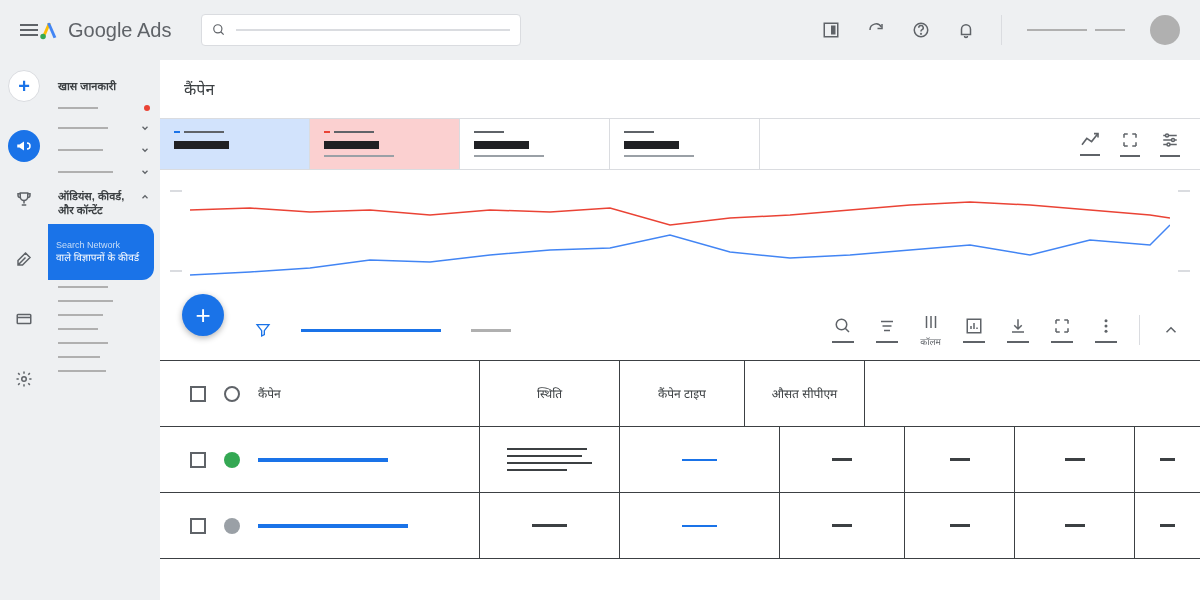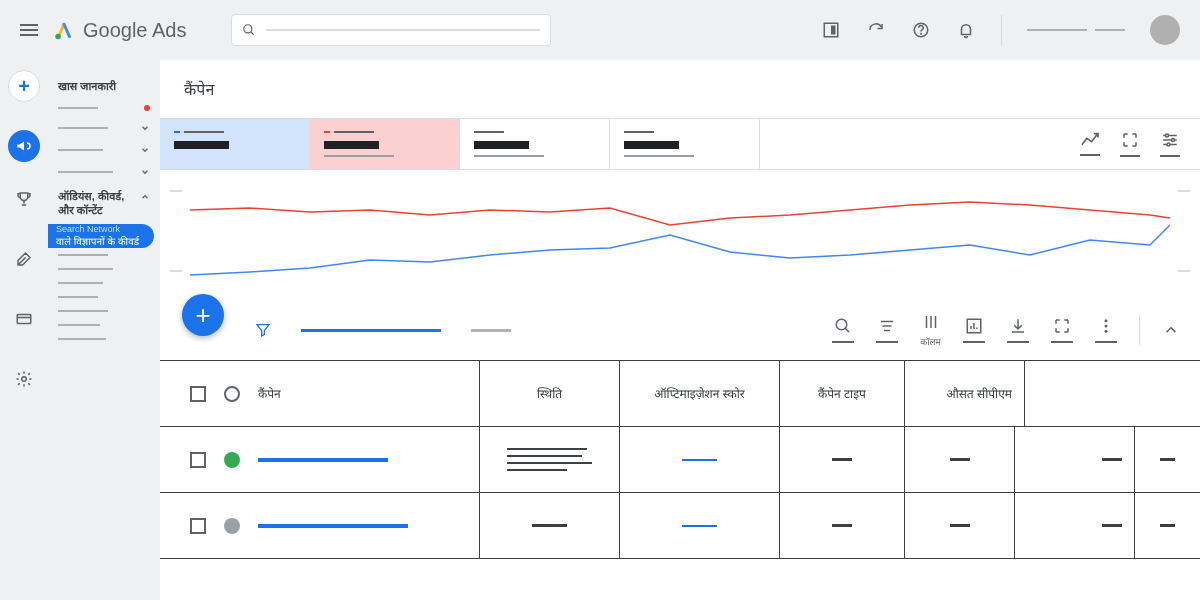--- a/index.html
+++ b/index.html
@@ -1,19 +1,19 @@
 <!DOCTYPE html>
 <html><head>
 <meta charset="utf-8">
 <style>
 * { margin: 0; padding: 0; box-sizing: border-box; font-family: Arial, sans-serif; }
 body { background: #eef0f2; width: 1200px; height: 600px; overflow: hidden; }
 
 
-.header { height: 60px; display: flex; align-items: center; padding: 12px 20px; gap: 15px; }
+.header { height: 60px; display: flex; align-items: center; padding: 12px 20px; }
 .hamburger { cursor: pointer; }
 .hamburger div { width: 18px; height: 2px; background: #5f6368; margin: 3px 0; }
 .logo { display: flex; align-items: center; gap: 8px; }
 .logo-icon { width: 22px; height: 22px; }
 .logo-text { font-size: 20px; color: #5f6368; }
 .search-box { width: 320px; height: 32px; background: #fff; border: 1px solid #dadce0; border-radius: 4px; display: flex; align-items: center; padding: 0 10px; margin-left: 30px; }
 .search-box svg { flex-shrink: 0; }
 .search-placeholder { flex: 1; height: 2px; background: #dadce0; margin-left: 10px; }
 .header-right { margin-left: auto; display: flex; align-items: center; gap: 25px; }
 .header-icon { width: 20px; height: 20px; color: #5f6368; display: flex; align-items: center; justify-content: center; }
@@ -26,21 +26,21 @@
 .left-rail { position: absolute; left: 0; top: 60px; width: 48px; height: 540px; display: flex; flex-direction: column; align-items: center; padding-top: 10px; gap: 28px; }
 .rail-icon { width: 32px; height: 32px; border-radius: 50%; display: flex; align-items: center; justify-content: center; color: #5f6368; position: relative; }
 .rail-icon.add { border: 1px solid #dadce0; background: #fff; color: #1a73e8; font-size: 20px; font-weight: bold; }
 .rail-icon.active { background: #1a73e8; color: #fff; }
 .rail-label { font-size: 9px; color: #1a73e8; text-align: center; margin-top: -20px; }
 
 
 .sidebar { position: absolute; left: 48px; top: 60px; width: 112px; height: 540px; padding: 12px 6px; font-size: 11px; color: #3c4043; }
 .sidebar-item { padding: 6px 4px; display: flex; align-items: center; justify-content: space-between; cursor: pointer; }
 .sidebar-line { height: 2px; background: #b0b0b0; }
-.sidebar-pill { background: #1a73e8; color: #fff; border-radius: 0 12px 12px 0; padding: 0 8px; margin-left: -6px; font-size: 10px; line-height: 1.3; }
+.sidebar-pill { background: #1a73e8; color: #fff; border-radius: 0 12px 12px 0; padding: 16px 8px; margin-left: -6px; font-size: 10px; line-height: 1.3; }
 .sidebar-pill .sub { color: #c7ddf7; font-size: 9px; }
 .sidebar-heading { font-size: 11px; font-weight: bold; }
 .red-dot { width: 6px; height: 6px; background: #ea4335; border-radius: 50%; }
 
 
 .main { position: absolute; left: 160px; top: 60px; width: 1040px; height: 540px; background: #fff; overflow: hidden; }
 .page-title { padding: 18px 24px; font-size: 16px; color: #3c4043; }
 
 
 .scorecards { display: flex; border-top: 1px solid #dadce0; border-bottom: 1px solid #dadce0; }
@@ -73,21 +73,21 @@
 
 
 .table { border-top: 1px solid #3c4043; }
 .table-row { display: flex; border-bottom: 1px solid #3c4043; height: 66px; }
 .table-cell { border-right: 1px solid #3c4043; display: flex; align-items: center; justify-content: center; font-size: 12px; color: #3c4043; padding: 0 12px; }
 .table-cell.campaign { width: 320px; justify-content: flex-start; gap: 18px; padding-left: 30px; }
 .table-cell.c1 { width: 140px; }
 .table-cell.c2 { width: 160px; }
 .table-cell.c3 { width: 125px; }
 .table-cell.c4 { width: 110px; }
-.table-cell.c5 { width: 120px; justify-content: flex-end; }
+.table-cell.c5 { width: 120px; }
 .table-cell.c6 { width: 65px; border-right: none; }
 .checkbox { width: 16px; height: 16px; border: 2px solid #5f6368; }
 .status-circle { width: 16px; height: 16px; border-radius: 50%; }
 .status-circle.outline { border: 2px solid #5f6368; }
 .status-circle.green { background: #34a853; }
 .status-circle.gray { background: #9aa0a6; }
 .cell-line { height: 4px; background: #1a73e8; }
 .cell-dash { width: 20px; height: 3px; background: #3c4043; }
 .status-lines { display: flex; flex-direction: column; gap: 5px; align-items: flex-start; }
 .status-lines div { height: 2px; background: #3c4043; }
@@ -392,23 +392,20 @@
   <div class="table">
     <div class="table-row">
       <div class="table-cell campaign">
         <div class="checkbox"></div>
         <div class="status-circle outline"></div>
         <span>कैंपेन</span>
       </div>
       <div class="table-cell c1">
           <span>स्थिति</span>
         </div>
-      <div class="table-cell c2">
-          <span>ऑप्टिमाइज़ेशन स्कोर</span>
-        </div>
       <div class="table-cell c3">
           <span>कैंपेन टाइप</span>
         </div>
       <div class="table-cell c5">
           <span>औसत सीपीएम</span>
         </div>
     </div>
     <div class="table-row">
       <div class="table-cell campaign">
         <div class="checkbox"></div>

